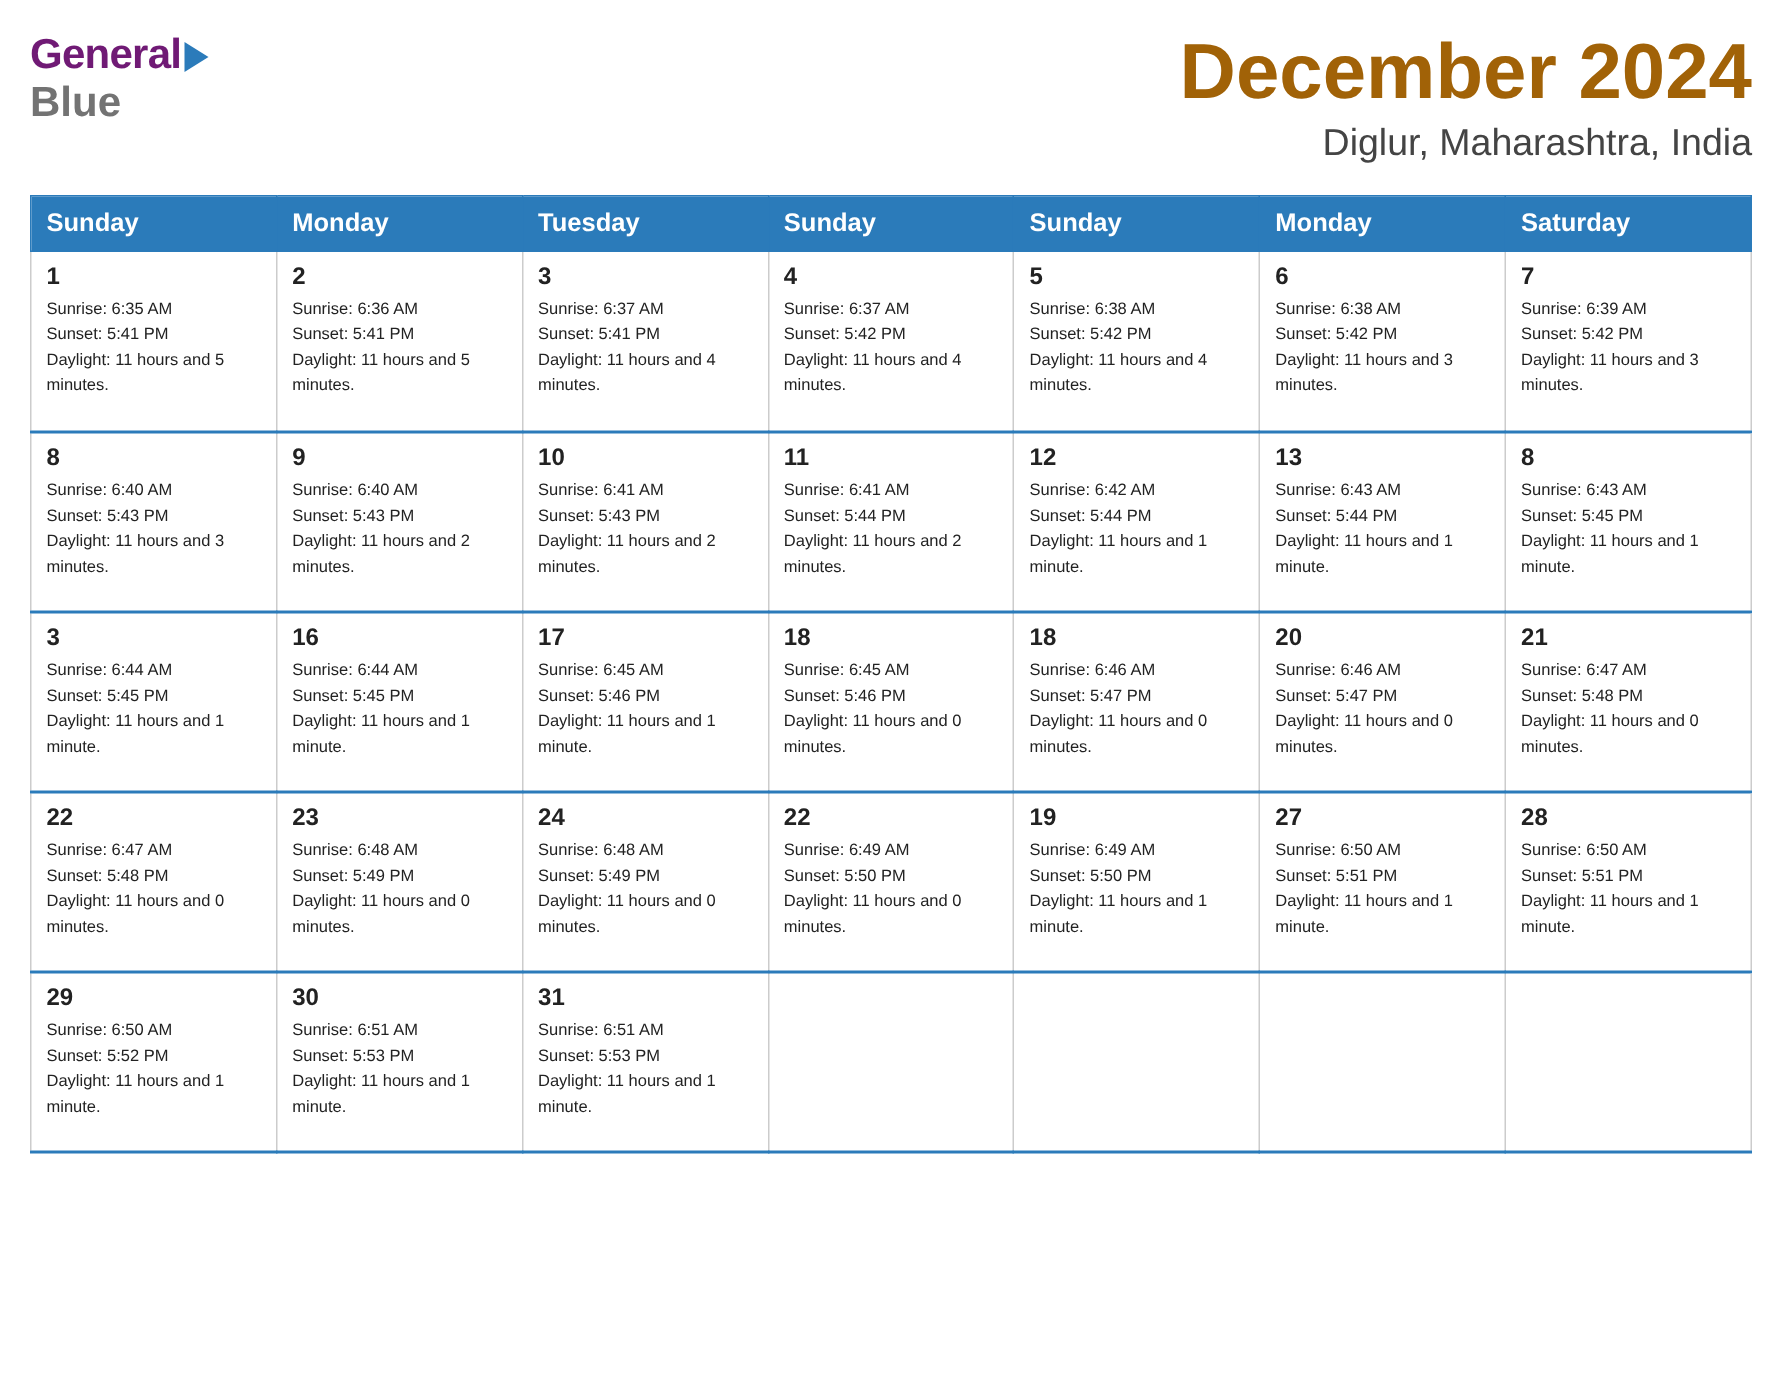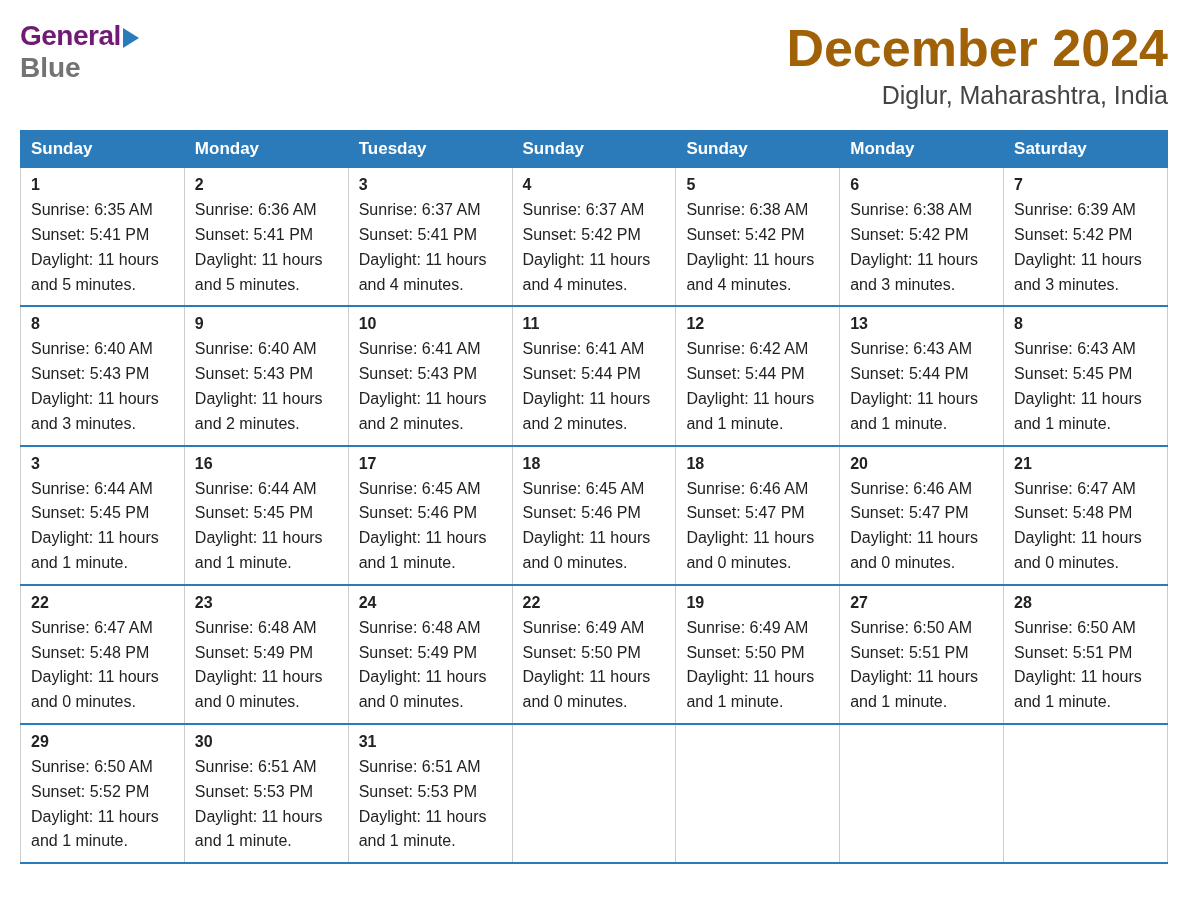--- a/index.html
+++ b/index.html
@@ -73,21 +73,21 @@
     tbody tr {
       border-bottom: 2px solid #2b7bba;
     }
     .day-num {
       font-size: 16px;
       font-weight: bold;
       margin-bottom: 4px;
       display: block;
     }
     .day-info {
-      font-size: 16px;
+      font-size: 11px;
       color: #222;
       line-height: 1.55;
     }
     td.empty {
       background: #fff;
     }
   </style>
 </head>
 <body>
 

